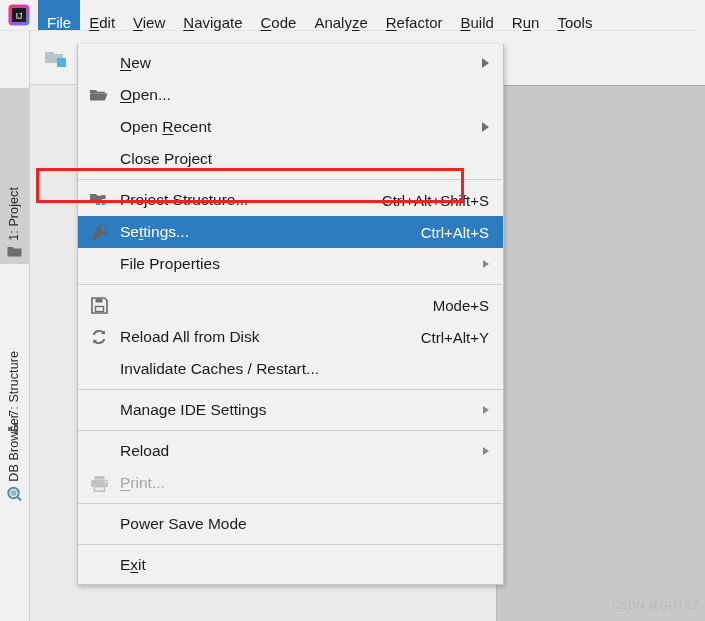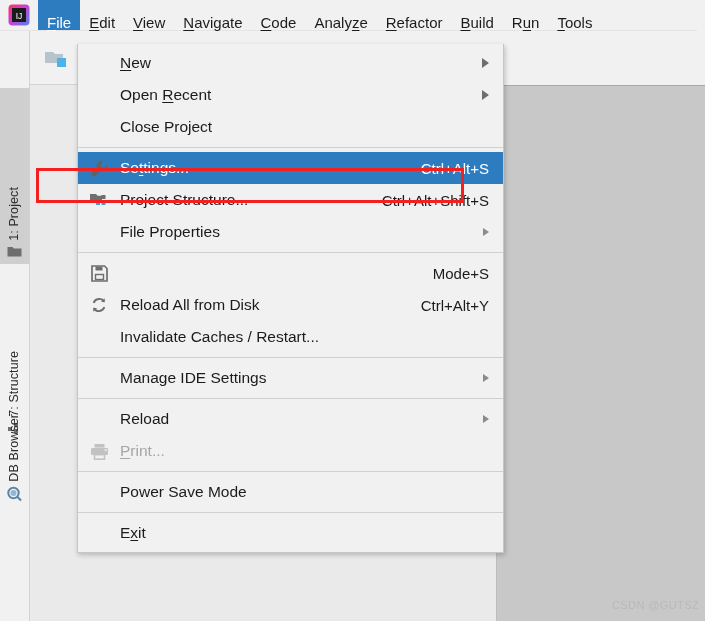--- a/index.html
+++ b/index.html
@@ -411,59 +411,68 @@
   <div class="dropdown">
 
     <div class="mi">
       <span class="mi-icon"></span>
       <span class="mi-label"><span style="text-decoration: underline; text-underline-offset: 2px;">N</span>ew</span>
       <span class="mi-arrow">
           <span class="tri-right"></span>
         </span>
     </div>
 
+    <div class="mi">
+      <span class="mi-icon">
+        <svg width="20" height="16" viewBox="0 0 20 16">
+          <path d="M1 3 h6 l1.6 1.8 h7.4 v1.6 h-15 z" fill="#6e6e6e"></path>
+          <path d="M1 6.4 h17.5 l-2.6 7.2 h-14.9 z" fill="#6e6e6e"></path>
+        </svg>
+      </span>
+      <span class="mi-label"><span style="text-decoration: underline; text-underline-offset: 2px;">O</span>pen...</span>
+    </div>
 
     <div class="mi">
       <span class="mi-icon"></span>
       <span class="mi-label">Open <span style="text-decoration: underline; text-underline-offset: 2px;">R</span>ecent</span>
       <span class="mi-arrow">
           <span class="tri-right"></span>
         </span>
     </div>
 
     <div class="mi">
       <span class="mi-icon"></span>
       <span class="mi-label">Close Project</span>
     </div>
 
     <div class="mi-sep"></div>
-
-    <div class="mi highlight">
-      <span class="mi-icon">
-        <svg width="19" height="19" viewBox="0 0 19 19">
-          <path d="M12.8 1.6 a5.2 5.2 0 0 0 -5.9 6.9 l-5.1 5.1 a1.6 1.6 0 0 0 0 2.3 l1.2 1.2 a1.6 1.6 0 0 0 2.3 0 l5.1 -5.1 a5.2 5.2 0 0 0 6.9 -5.9 l-3 3 l-2.6 -0.8 l-0.8 -2.6 z" fill="#636363"></path>
-        </svg>
-      </span>
-      <span class="mi-label">Se<span style="text-decoration: underline; text-underline-offset: 2px;">t</span>tings...</span>
-      <span class="mi-accel">Ctrl+Alt+S</span>
-    </div>
 
     <div class="mi">
       <span class="mi-icon">
         <svg width="20" height="17" viewBox="0 0 20 17">
           <path d="M1 2 h6 l1.6 1.8 h4.4 v5.2 h-12 z" fill="#6e6e6e"></path>
           <rect x="12.5" y="3" width="4" height="4" fill="#6e6e6e"></rect>
           <rect x="12.5" y="9" width="4" height="4" fill="#3f9fd9"></rect>
           <rect x="7" y="9" width="4" height="4" fill="#3f9fd9"></rect>
         </svg>
       </span>
       <span class="mi-label">Project Structure...</span>
       <span class="mi-accel">Ctrl+Alt+Shift+S</span>
     </div>
 
+    <div class="mi highlight">
+      <span class="mi-icon">
+        <svg width="19" height="19" viewBox="0 0 19 19">
+          <path d="M12.8 1.6 a5.2 5.2 0 0 0 -5.9 6.9 l-5.1 5.1 a1.6 1.6 0 0 0 0 2.3 l1.2 1.2 a1.6 1.6 0 0 0 2.3 0 l5.1 -5.1 a5.2 5.2 0 0 0 6.9 -5.9 l-3 3 l-2.6 -0.8 l-0.8 -2.6 z" fill="#636363"></path>
+        </svg>
+      </span>
+      <span class="mi-label">Se<span style="text-decoration: underline; text-underline-offset: 2px;">t</span>tings...</span>
+      <span class="mi-accel">Ctrl+Alt+S</span>
+    </div>
+
     <div class="mi">
       <span class="mi-icon"></span>
       <span class="mi-label">File Properties</span>
       <span class="mi-arrow">
           <span class="tri-small"></span>
         </span>
     </div>
 
     <div class="mi-sep"></div>
 

